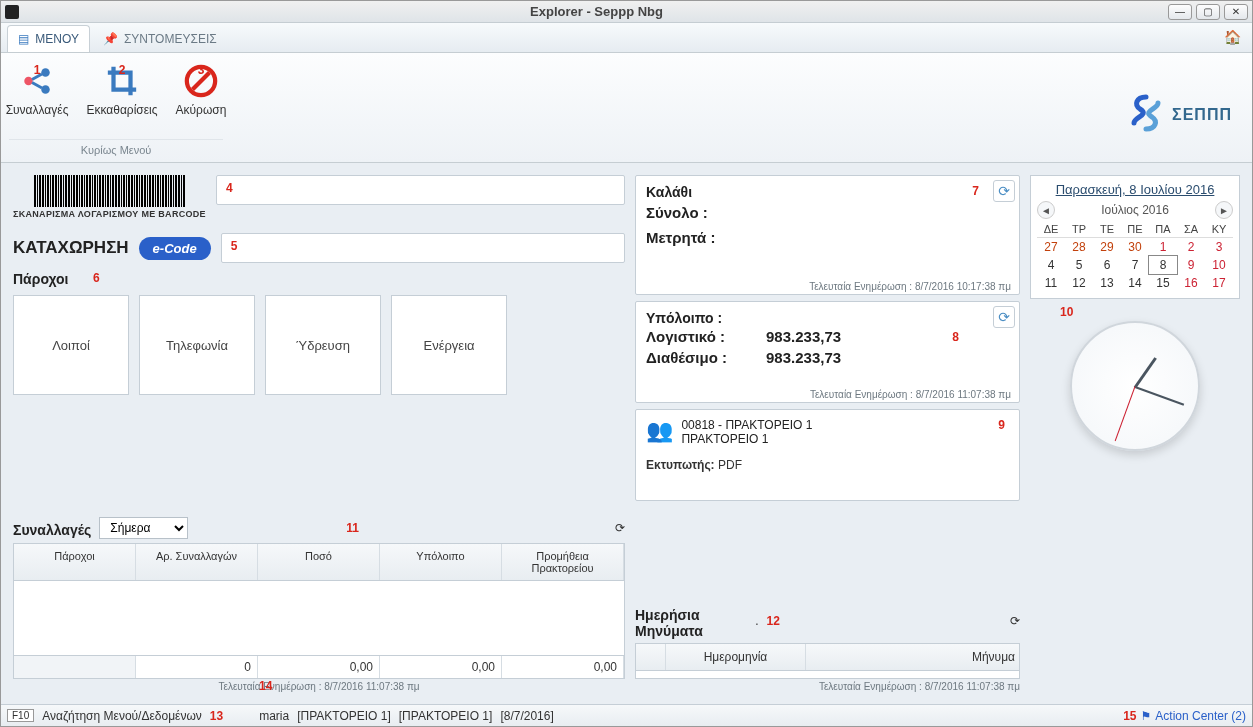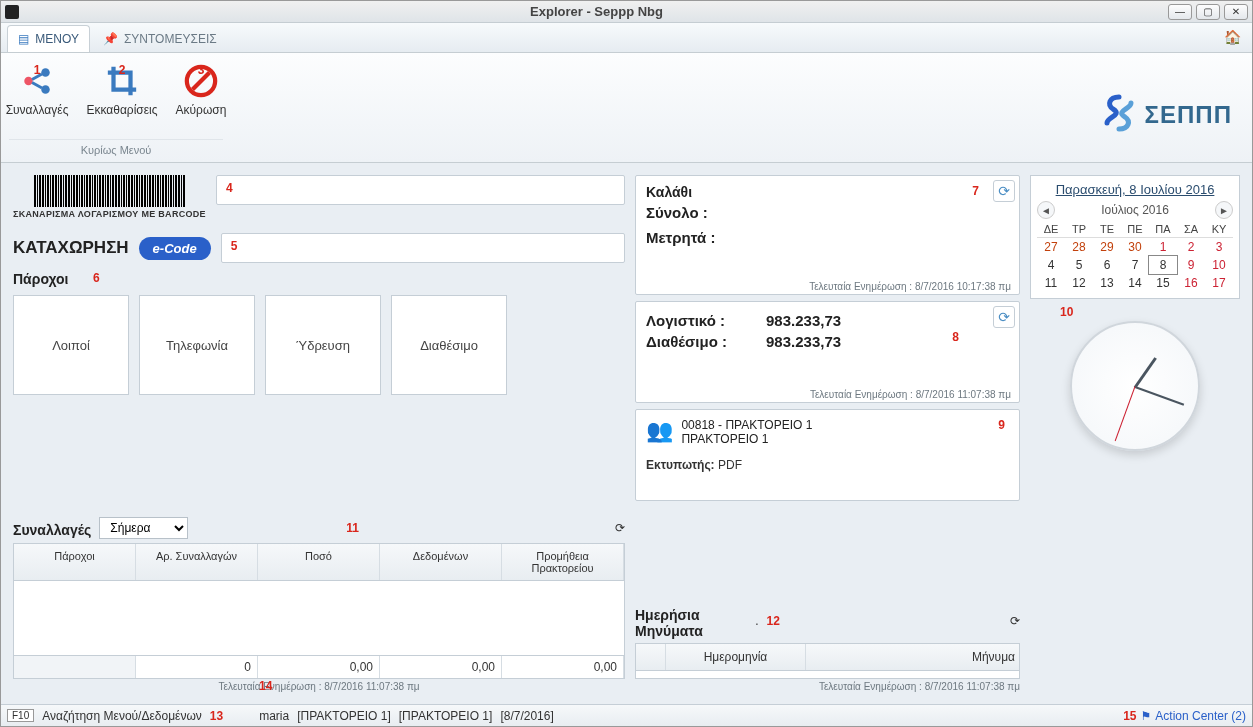--- a/index.html
+++ b/index.html
@@ -17,21 +17,21 @@
 .home-icon { position:absolute; right:10px; top:6px; color:#3a7abf; font-size:14px; }
 .ribbon { height:110px; background:linear-gradient(#fcfdfe,#eef2f6); border-bottom:1px solid #c5cdd2; display:flex; position:relative; }
 .ribbon-group { width:230px; display:flex; flex-direction:column; align-items:center; padding:6px 8px; }
 .ribbon-items { display:flex; gap:10px; justify-content:center; }
 .ribbon-item { display:flex; flex-direction:column; align-items:center; gap:4px; padding:4px; cursor:pointer; position:relative; }
 .ribbon-item .iconbox { width:36px; height:36px; display:flex; align-items:center; justify-content:center; font-size:24px; }
 .ribbon-item span.label { font-size:12px; color:#333; }
 .ribbon-group-caption { margin-top:auto; font-size:11px; color:#7a868f; border-top:1px solid #e0e5ea; padding-top:4px; width:100%; text-align:center; }
 .brand { position:absolute; right:20px; top:40px; display:flex; align-items:center; gap:6px; }
 .brand-logo svg { width:40px; height:40px; }
-.brand-text { font-size:24px; font-weight:bold; color:#33688e; letter-spacing:1px; }
+.brand-text { font-size:16px; font-weight:bold; color:#33688e; letter-spacing:1px; }
 .content { flex:1; display:flex; background:#e9eef3; padding:12px; gap:10px; overflow:hidden; }
 .col-left { width:612px; display:flex; flex-direction:column; gap:8px; }
 .col-mid { width:385px; display:flex; flex-direction:column; gap:6px; }
 .col-right { width:210px; display:flex; flex-direction:column; gap:6px; align-items:center; }
 .panel { background:#fff; border:1px solid #c5ced6; border-radius:2px; padding:8px 10px; position:relative; }
 .panel .refresh { position:absolute; top:4px; right:4px; width:22px; height:22px; border:1px solid #c5ced6; display:flex; align-items:center; justify-content:center; color:#4b8ec4; background:#fff; cursor:pointer; font-size:14px; border-radius:3px; }
 .barcode-row { display:flex; align-items:flex-start; gap:10px; position:relative; }
 .barcode-block { display:flex; flex-direction:column; align-items:center; }
 .barcode { display:flex; gap:1px; }
 .barcode span { display:inline-block; width:2px; height:32px; background:#000; }
@@ -250,41 +250,41 @@
       </div>
 
       <div class="relpos">
         <span class="section-title">Πάροχοι</span>
         <span class="rednum" style="left:80px;top:0">6</span>
       </div>
       <div class="providers">
         <div class="provider">Λοιποί</div>
         <div class="provider">Τηλεφωνία</div>
         <div class="provider">Ύδρευση</div>
-        <div class="provider">Διαθέσιμο</div>
+        <div class="provider">Ενέργεια</div>
       </div>
 
       <div style="flex:1"></div>
 
       <div class="tx-block relpos">
         <div class="tx-head">
           <span class="section-title">Συναλλαγές</span>
           <select>
             <option>Σήμερα</option>
           </select>
           <span class="rednum" style="position:static;margin-left:150px">11</span>
           <div style="flex:1"></div>
           <div class="refresh" style="position:static">⟳</div>
         </div>
         <div class="grid">
           <div class="grid-head">
             <div>Πάροχοι</div>
             <div>Αρ. Συναλλαγών</div>
             <div>Ποσό</div>
-            <div>Δεδομένων</div>
+            <div>Υπόλοιπο</div>
             <div>Προμήθεια Πρακτορείου</div>
           </div>
           <div class="grid-body"></div>
           <div class="grid-foot">
             <div></div>
             <div>0</div>
             <div>0,00</div>
             <div>0,00</div>
             <div>0,00</div>
           </div>
@@ -303,20 +303,21 @@
         <span class="rednum" style="right:40px;top:8px">7</span>
         <div class="basket-rows">
           <div class="line">Σύνολο :</div>
           <div class="line">Μετρητά :</div>
         </div>
         <div class="lastupdate">Τελευταία Ενημέρωση : 8/7/2016   10:17:38 πμ</div>
       </div>
 
       <div class="panel" style="height:102px">
         <div class="refresh">⟳</div>
+        <div class="basket-label">Υπόλοιπο :</div>
         <span class="rednum" style="right:60px;top:28px">8</span>
         <div class="balance-row">
           <div style="width:110px">Λογιστικό :</div>
           <div class="val">983.233,73</div>
         </div>
         <div class="balance-row">
           <div style="width:110px">Διαθέσιμο :</div>
           <div class="val">983.233,73</div>
         </div>
         <div class="lastupdate">Τελευταία Ενημέρωση : 8/7/2016   11:07:38 πμ</div>

